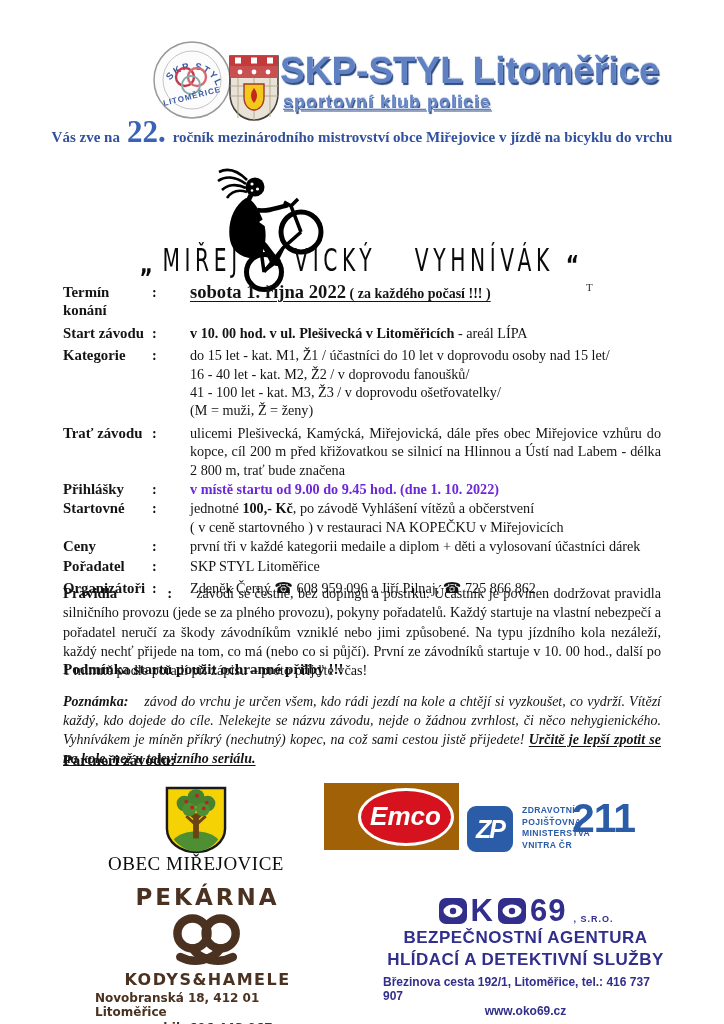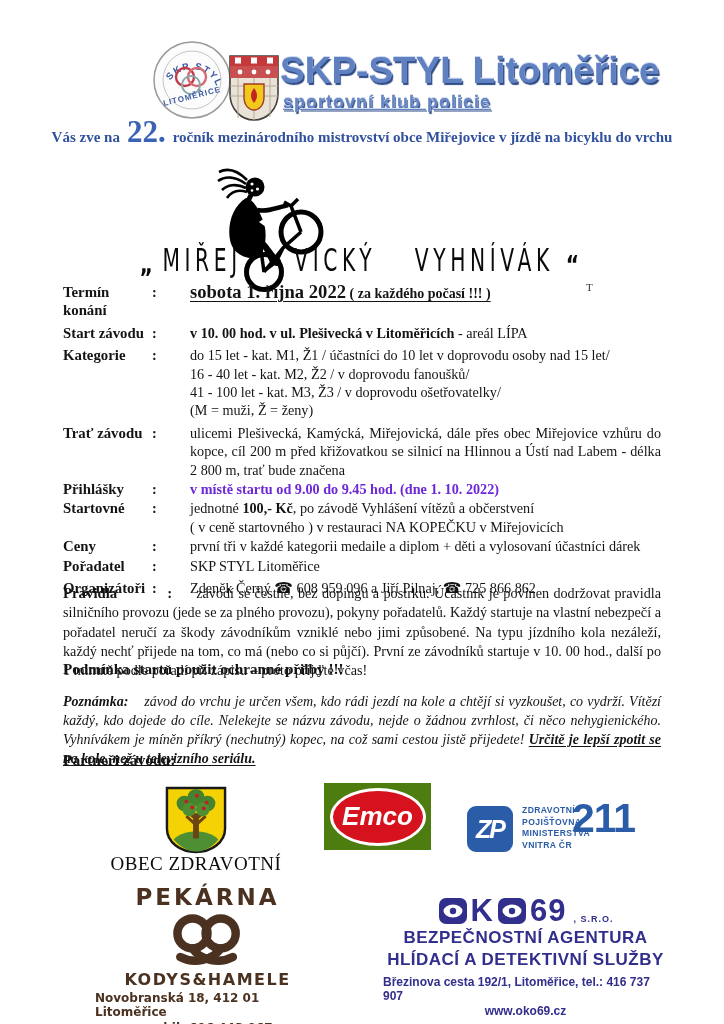--- a/index.html
+++ b/index.html
@@ -55,22 +55,22 @@
   .nlabel{font-weight:bold;}
   .nsp{display:inline-block;width:16px;}
   .nemph{font-weight:bold;text-decoration:underline;text-underline-offset:2px;}
 
   
   .partners-heading{position:absolute;left:63px;top:751px;width:598px;text-align:left;
                     font-weight:bold;font-size:15.5px;}
   .obec-logo{position:absolute;left:165px;top:786px;}
   .obec-caption{position:absolute;left:85px;top:853px;width:222px;text-align:center;
                 font-size:19px;letter-spacing:0.5px;color:#0c0c0c;}
-  .emco{position:absolute;left:324px;top:783px;width:107px;height:67px;background:#4d7c0f;
-        display:flex;align-items:center;justify-content:center;}
+  .emco{position:absolute;left:324px;top:783px;width:107px;height:67px;background:#a16207;
+        display:flex;align-items:center;justify-content:center;padding-left:28px;}
   .emco-oval{width:90px;height:52px;background:#d5121e;border:3px solid #fff;border-radius:50%;
              display:flex;align-items:center;justify-content:center;}
   .emco-text{font-family:"Liberation Sans",sans-serif;font-weight:bold;font-style:italic;
              font-size:26px;color:#fff;}
   .zp-square{position:absolute;left:467px;top:806px;width:46px;height:46px;background:#2b5ca8;
              border-radius:9px;display:flex;align-items:center;justify-content:center;}
   .zp-mono{font-family:"Liberation Sans",sans-serif;font-weight:bold;font-style:italic;
            font-size:25px;color:#fff;letter-spacing:-2px;}
   .zp-lines{position:absolute;left:522px;top:805px;font-family:"Liberation Sans",sans-serif;
             font-weight:bold;font-size:8.6px;line-height:11.5px;letter-spacing:0.4px;color:#2b5ca8;}
@@ -251,21 +251,21 @@
     <circle cx="32" cy="12" r="9" fill="#47822e"></circle>
     <circle cx="44" cy="18" r="8" fill="#47822e"></circle>
     <circle cx="25" cy="24" r="7" fill="#4e8f33"></circle>
     <circle cx="39" cy="24" r="7" fill="#4e8f33"></circle>
     <circle cx="22" cy="16" r="2" fill="#c22020"></circle>
     <circle cx="33" cy="10" r="2" fill="#c22020"></circle>
     <circle cx="43" cy="17" r="2" fill="#c22020"></circle>
     <circle cx="28" cy="22" r="2" fill="#c22020"></circle>
     <circle cx="40" cy="23" r="2" fill="#c22020"></circle>
   </svg>
-  <div class="obec-caption">OBEC ZDRAVOTNÍ</div>
+  <div class="obec-caption">OBEC MIŘEJOVICE</div>
 
   <div class="emco">
     <div class="emco-oval">
       <span class="emco-text">Emco</span>
     </div>
   </div>
 
   <div class="zp-square">
     <span class="zp-mono">ZP</span>
   </div>

